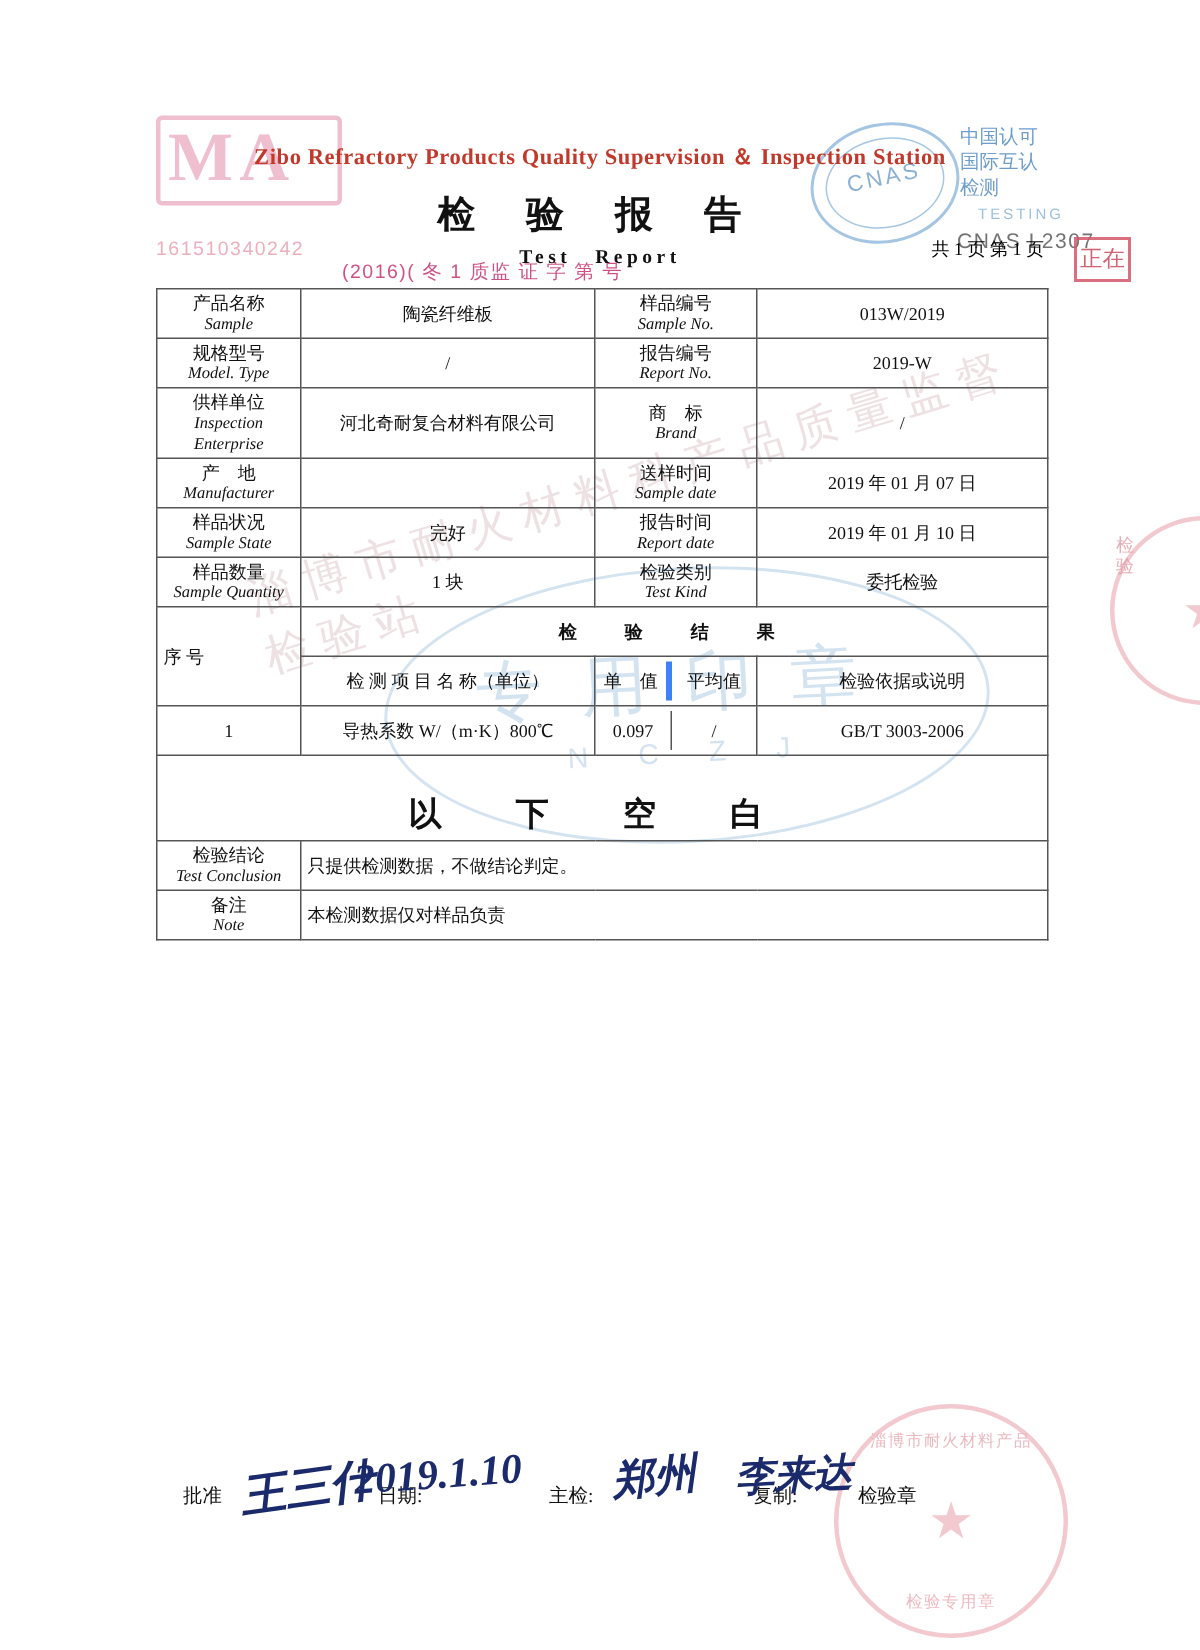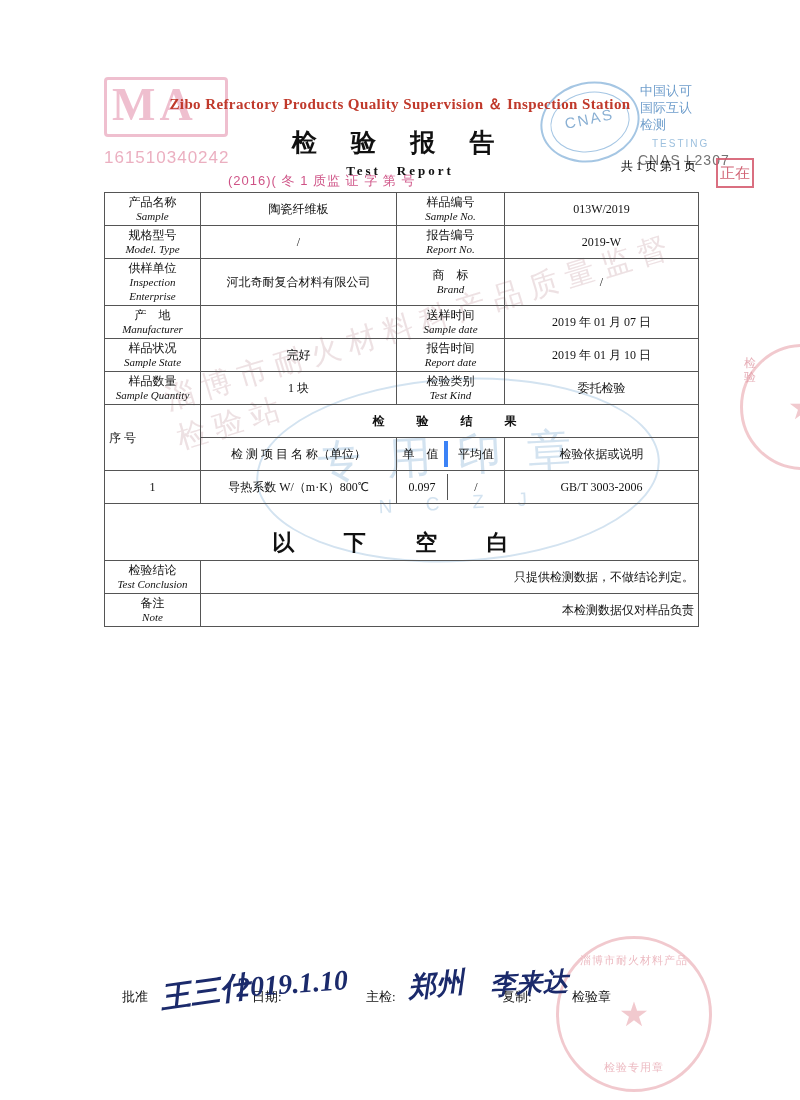--- a/index.html
+++ b/index.html
@@ -45,23 +45,23 @@
     width: 118px; height: 54px;
     border: 3px solid #e38ca8;
     border-radius: 4px;
   }
   .ma-stamp .txt {
     position: absolute;
     left: 8px; top: 0px;
   }
   .serial {
     left: 104px;
-    top: 148px;
+    top: 158px;
     color: #e8a2b6;
-    font-size: 17px;
+    font-size: 13px;
     letter-spacing: 1px;
     opacity: .85;
     font-family: "Liberation Sans", sans-serif;
   }
   .serial2 {
     left: 228px;
     top: 172px;
     color: #be185d;
     font-size: 13px;
     letter-spacing: 1px;
@@ -291,21 +291,21 @@
   }
   .bigblank .centertext {
     margin-top: 22px;
     text-align: center;
     font-size: 22px;
     font-weight: bold;
     letter-spacing: 22px;
     color: #111;
   }
   .concl-val {
-    text-align: right;
+    text-align: left;
     font-size: 12.5px;
     margin-left: 21px;
   }
   .concl-row td { height: 44px; }
 
   
   .sig {
     position: absolute;
     left: 104px;
     top: 980px;

